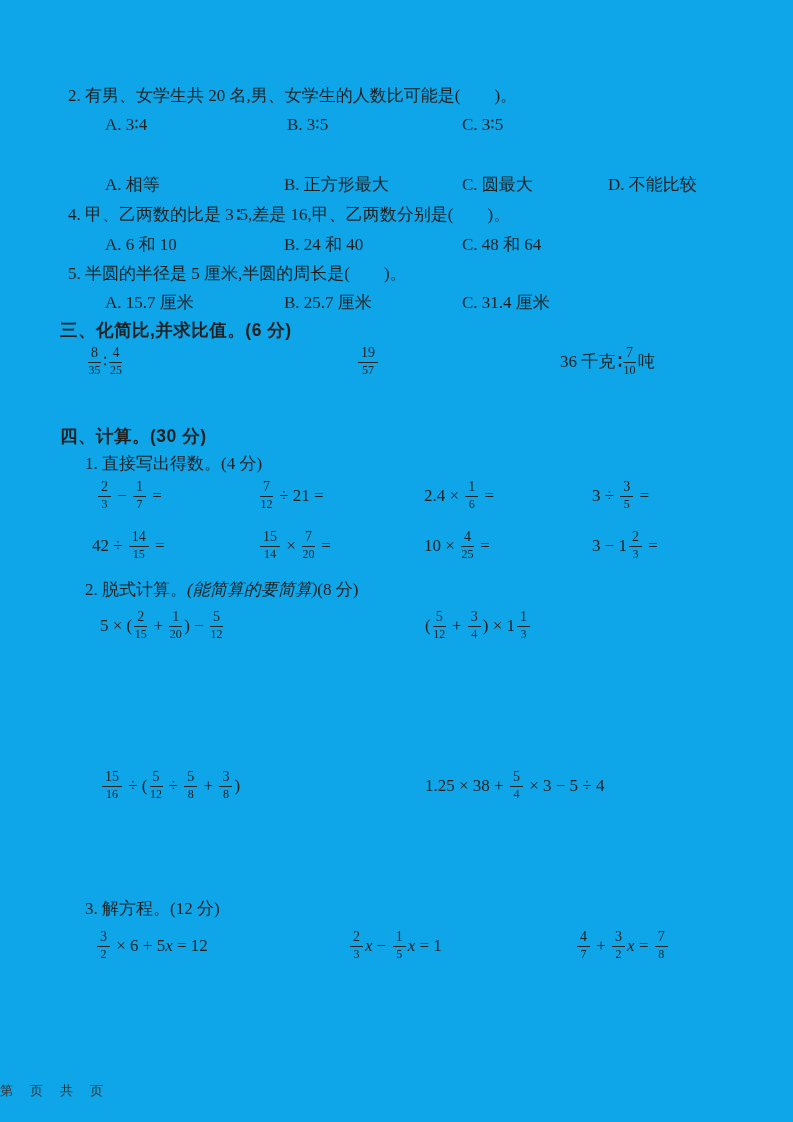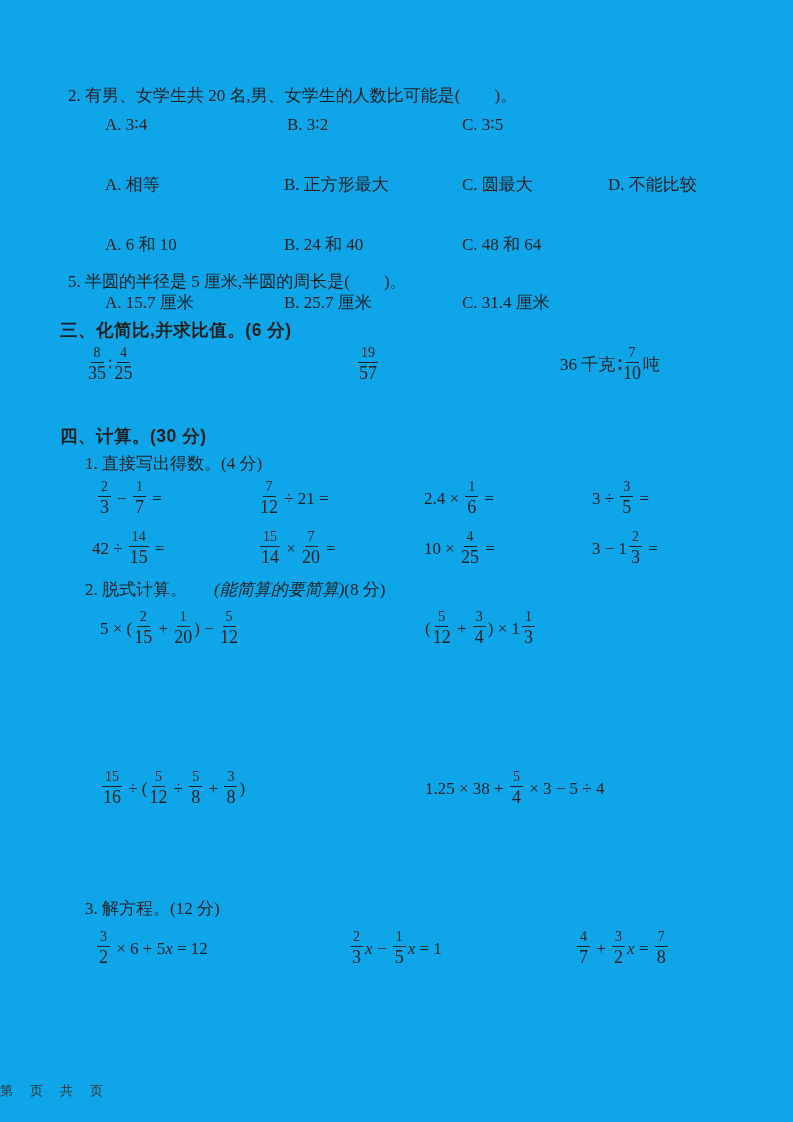--- a/index.html
+++ b/index.html
@@ -15,60 +15,61 @@
     padding-left:38px;
   }
   .abs{position:absolute;white-space:nowrap;}
   .sec-title{
     font-weight:bold;
     font-family:"Liberation Sans","DejaVu Sans",sans-serif;
     font-size:17.5px;
     letter-spacing:0.5px;
   }
   .sub-title{font-size:17px;text-align:right;}
-  .note-italic{font-style:italic;margin-left:27px;}
+  .note-italic{font-style:italic;}
   .math{font-size:17px;}
   .frac{
     display:inline-flex;flex-direction:column;align-items:center;
     vertical-align:middle;margin:0 2px;line-height:1.05;position:relative;top:-2px;
   }
   .frac .fn{font-size:14px;padding:0 3px 1px;border-bottom:1.3px solid #222;}
-  .frac .fd{font-size:18px;padding-top:1px;}
+  .frac .fd{font-size:12px;padding-top:1px;}
   .math i{font-style:italic;font-family:"Liberation Serif",serif;}
   .footer{
     font-size:13px;color:#333;letter-spacing:2px;
     left:0;width:100%;text-align:left;
   }
 </style>
 </head>
 <body>
 
 <div class="page">
 
   <div class="abs" style="left:68px;top:84px">2. 有男、女学生共 20 名,男、女学生的人数比可能是(　　)。</div>
   <div class="abs" style="left:0;top:114px;width:100%">
     <span class="abs" style="left:105px">A. 3∶4</span>
-    <span class="abs" style="left:287px">B. 3∶2</span>
+    <span class="abs" style="left:287px">B. 3∶5</span>
     <span class="abs" style="left:462px">C. 3∶5</span>
   </div>
 
   <div class="abs" style="left:0;top:173px;width:100%">
     <span class="abs" style="left:105px">A. 相等</span>
     <span class="abs" style="left:284px">B. 正方形最大</span>
     <span class="abs" style="left:462px">C. 圆最大</span>
     <span class="abs" style="left:608px">D. 不能比较</span>
   </div>
 
+  <div class="abs" style="left:68px;top:203px">4. 甲、乙两数的比是 3∶5,差是 16,甲、乙两数分别是(　　)。</div>
   <div class="abs" style="left:0;top:233px;width:100%">
     <span class="abs" style="left:105px">A. 6 和 10</span>
     <span class="abs" style="left:284px">B. 24 和 40</span>
     <span class="abs" style="left:462px">C. 48 和 64</span>
   </div>
 
-  <div class="abs" style="left:68px;top:270px">5. 半圆的半径是 5 厘米,半圆的周长是(　　)。</div>
+  <div class="abs" style="left:68px;top:262px">5. 半圆的半径是 5 厘米,半圆的周长是(　　)。</div>
   <div class="abs" style="left:0;top:291px;width:100%">
     <span class="abs" style="left:105px">A. 15.7 厘米</span>
     <span class="abs" style="left:284px">B. 25.7 厘米</span>
     <span class="abs" style="left:462px">C. 31.4 厘米</span>
   </div>
 
   <div class="abs sec-title" style="left:60px;top:318px">三、化简比,并求比值。(6 分)</div>
   <div class="abs math" style="left:86px;top:348px"><span class="frac">
         <span class="fn">8</span>
         <span class="fd">35</span>

